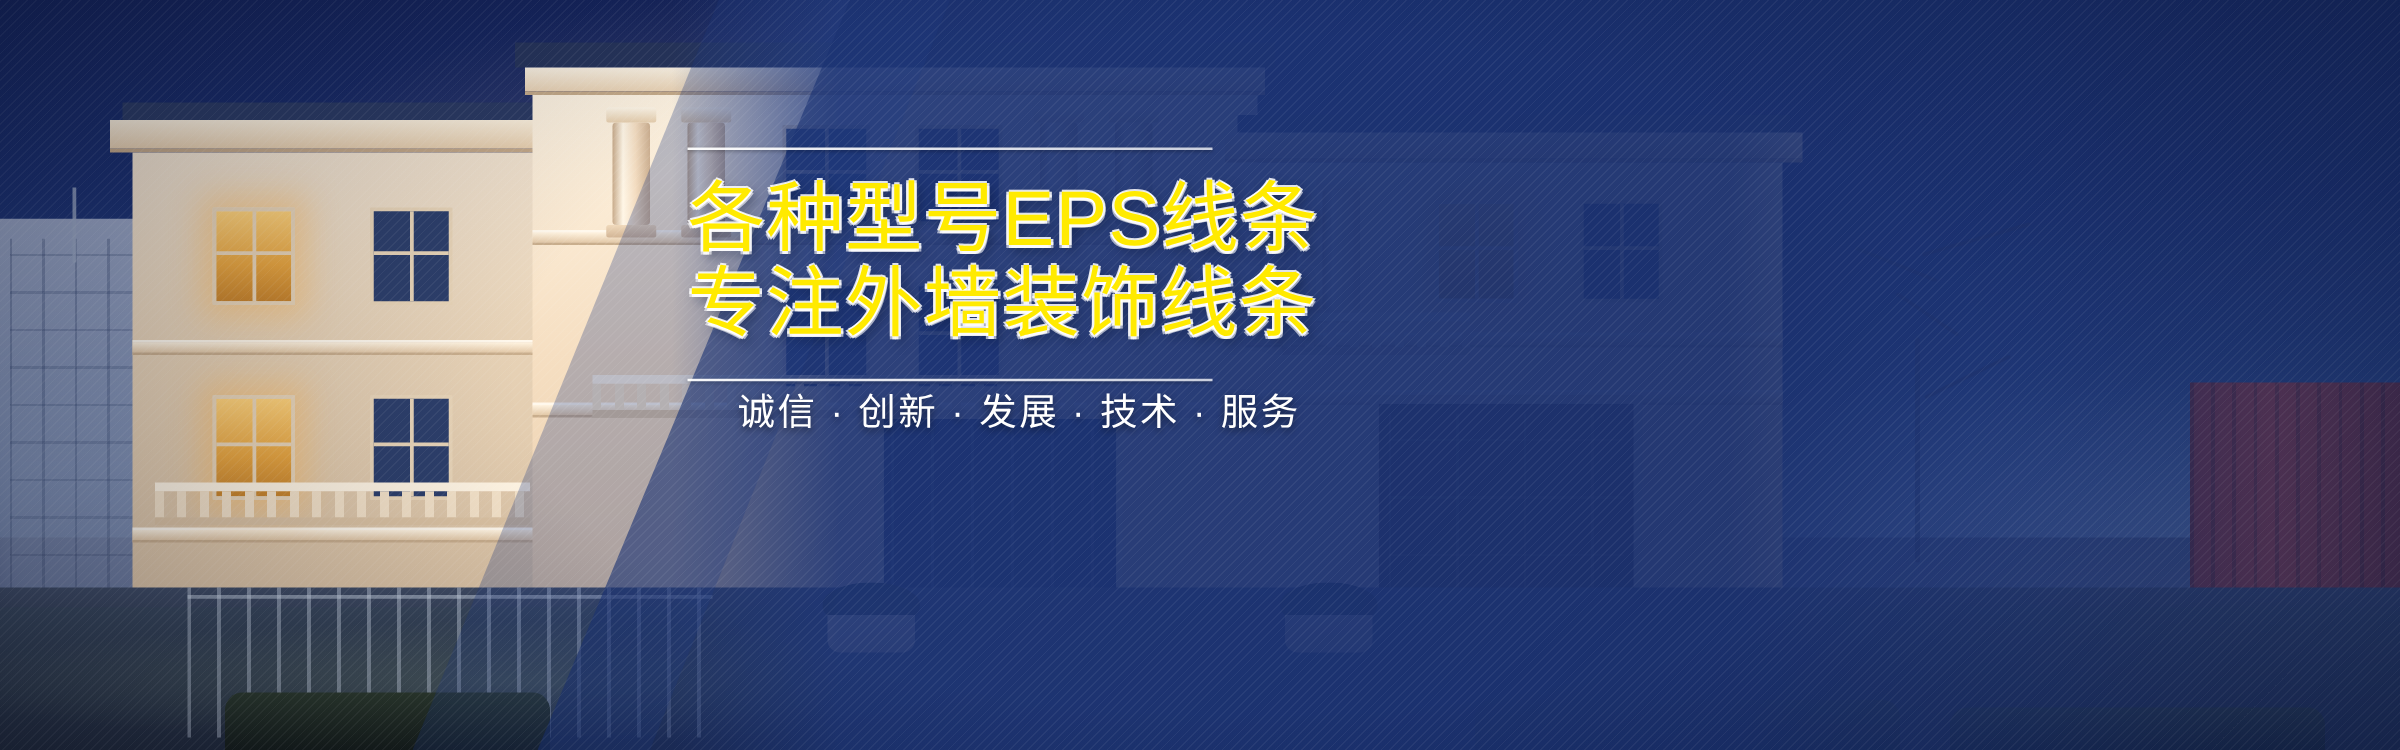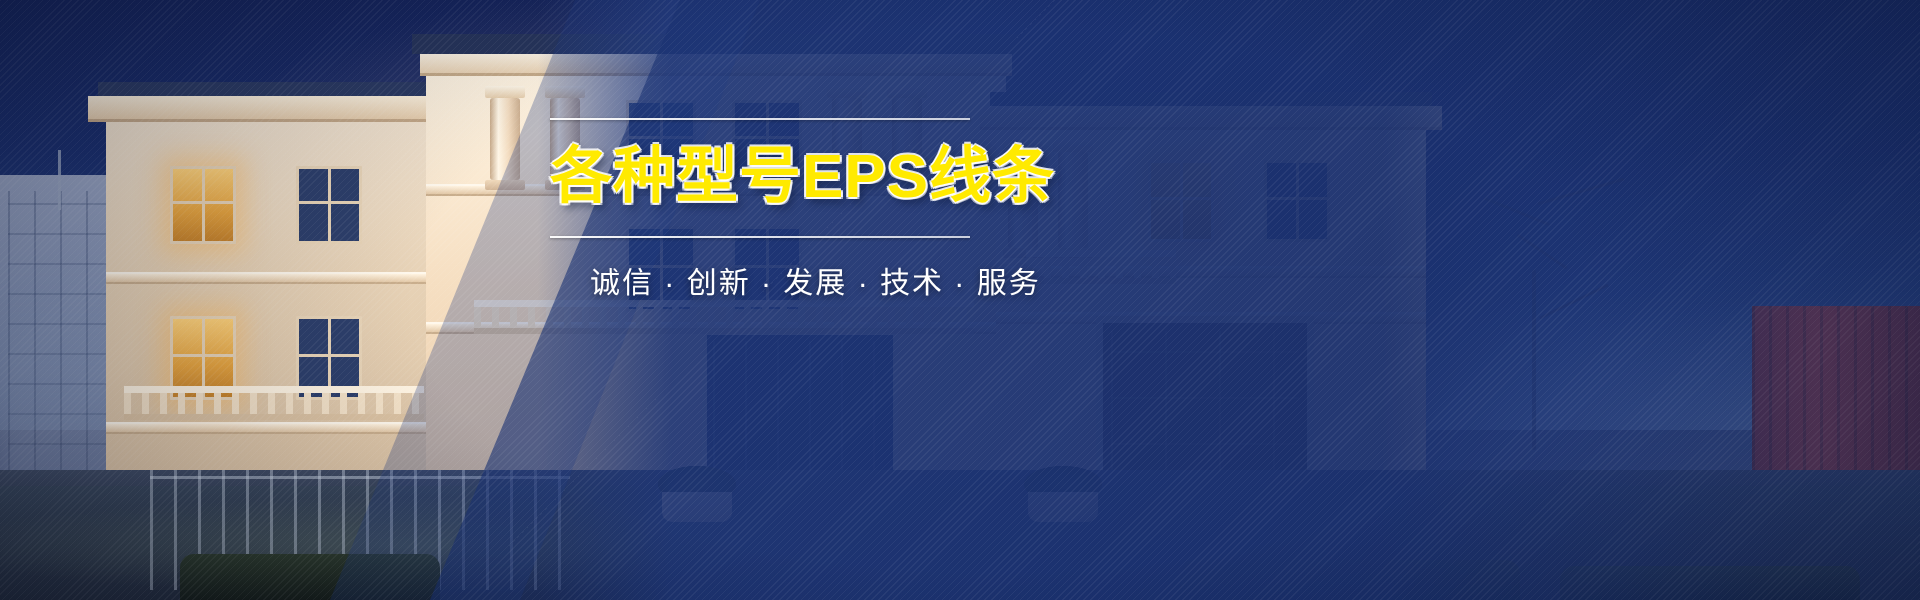--- a/index.html
+++ b/index.html
@@ -179,31 +179,30 @@
     padding-left:28px;
   }
   .rule{
     margin:22px 0 0 0;height:2px;width:420px;
     background:linear-gradient(90deg,rgba(255,255,255,.95),rgba(255,255,255,.75));
     box-shadow:0 1px 3px rgba(0,0,0,.35);
   }
   .rule.lower{width:420px;margin-top:0;}
   .headline{margin-top:22px;}
   .hl{
-    font-size:62px;line-height:1.09;color:#ffea00;font-weight:bold;
+    font-size:62px;line-height:1.09;color:#ffea00;font-weight:normal;
     letter-spacing:1px;white-space:nowrap;
     text-shadow:
       2px 0 0 rgba(255,255,255,.85), -2px 0 0 rgba(255,255,255,.85),
       0 2px 0 rgba(255,255,255,.85), 0 -2px 0 rgba(255,255,255,.85),
       2px 2px 0 rgba(255,255,255,.6), -2px 2px 0 rgba(255,255,255,.6),
       4px 5px 9px rgba(10,20,50,.55);
   }
   .rule-wrap{margin-top:26px;}
   .tagline{
-    margin-top:20px;
     font-size:30px;color:#ffffff;letter-spacing:2px;
     text-shadow:0 2px 6px rgba(0,0,0,.5);
     padding-left:40px;white-space:nowrap;
   }
 </style>
 </head>
 <body>
 
 <div class="banner">
 
@@ -332,20 +331,21 @@
   <div class="hatch"></div>
   <div class="vignette"></div>
 
   <div class="copy">
 
 
     <div class="rule"></div>
 
     <div class="headline">
       <div class="hl">各种型号EPS线条</div>
+      <div class="hl">专注外墙装饰线条</div>
     </div>
 
     <div class="rule-wrap">
       <div class="rule lower"></div>
     </div>
 
     <div class="tagline">诚信 · 创新 · 发展 · 技术 · 服务</div>
   </div>
 
 </div>

